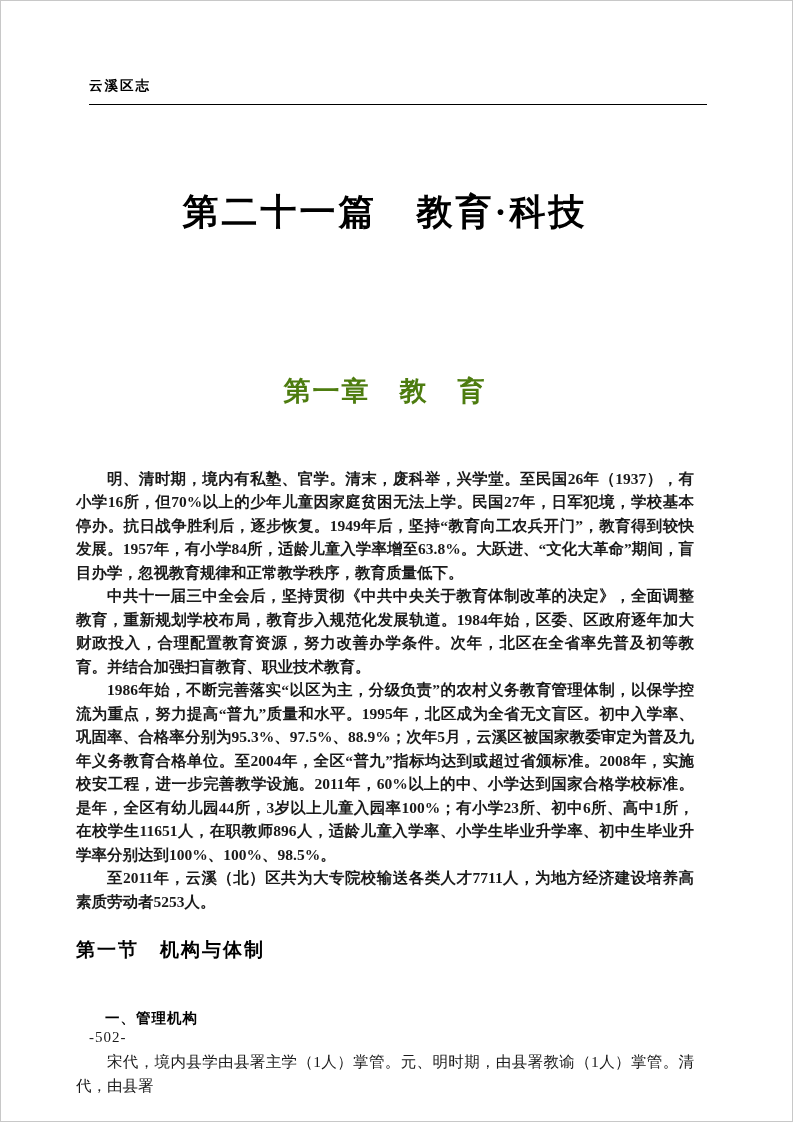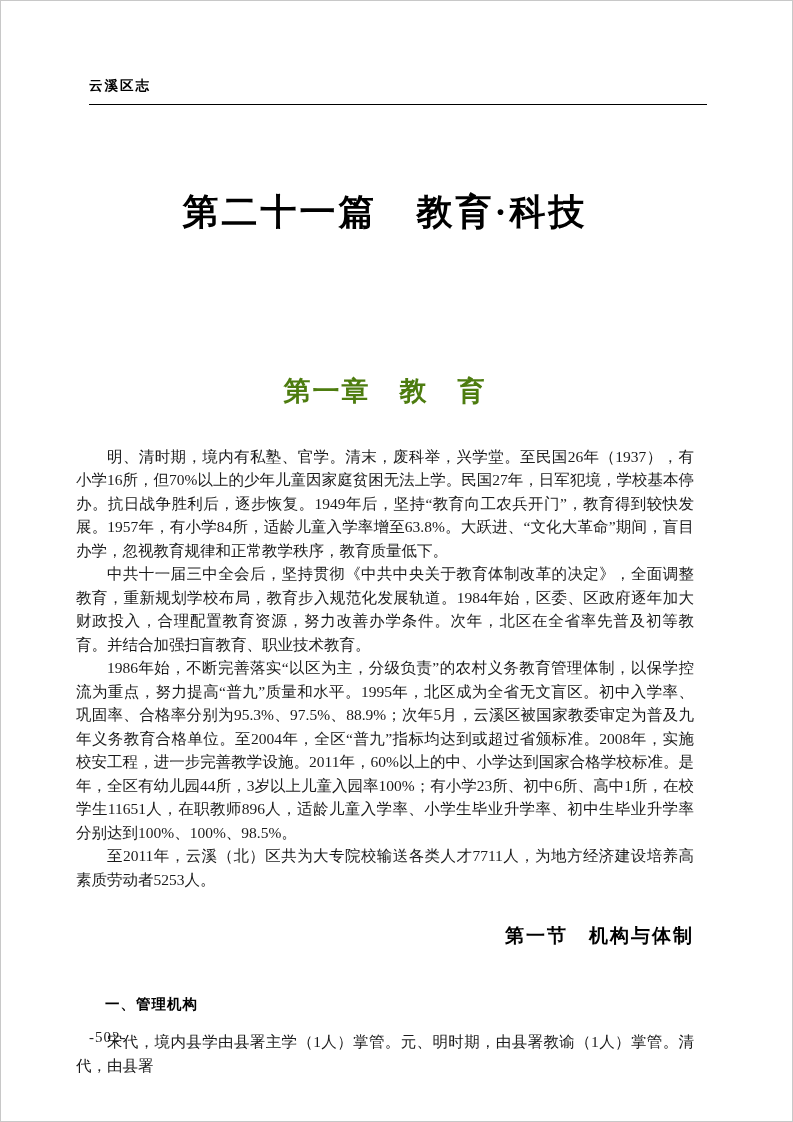--- a/index.html
+++ b/index.html
@@ -62,54 +62,55 @@
     text-align: center;
     font-family: "Liberation Serif", "DejaVu Serif", serif;
     font-weight: 900;
     font-size: 27px;
     line-height: 1.3;
     letter-spacing: 2px;
     color: #4d7c0f;
   }
 
   .body-text {
-    margin-top: 36px;
+    margin-top: 58px;
+    font-weight: bold;
   }
 
   .body-text p,
   .body-para {
     font-size: 15.5px;
     line-height: 23.5px;
     text-align: justify;
     text-indent: 2em;
     color: #1a1a1a;
   }
 
   .section-title {
-    margin-top: 32px;
-    text-align: right;
+    margin-top: 24px;
+    text-align: left;
     font-family: "Liberation Sans", "DejaVu Sans", sans-serif;
     font-weight: bold;
     font-size: 19px;
     letter-spacing: 2px;
     color: #000000;
   }
 
   .subsection-title {
     margin-top: 46px;
     text-indent: 2em;
     font-family: "Liberation Sans", "DejaVu Sans", sans-serif;
     font-weight: bold;
     font-size: 14.5px;
     letter-spacing: 1px;
     color: #000000;
   }
 
   .closing {
-    margin-top: 16px;
+    margin-top: 22px;
   }
 
   .page-number {
     position: absolute;
     top: 1028px;
     left: 88px;
     font-family: "Liberation Serif", "DejaVu Serif", serif;
     font-size: 15px;
     letter-spacing: 1px;
     color: #1a1a1a;

